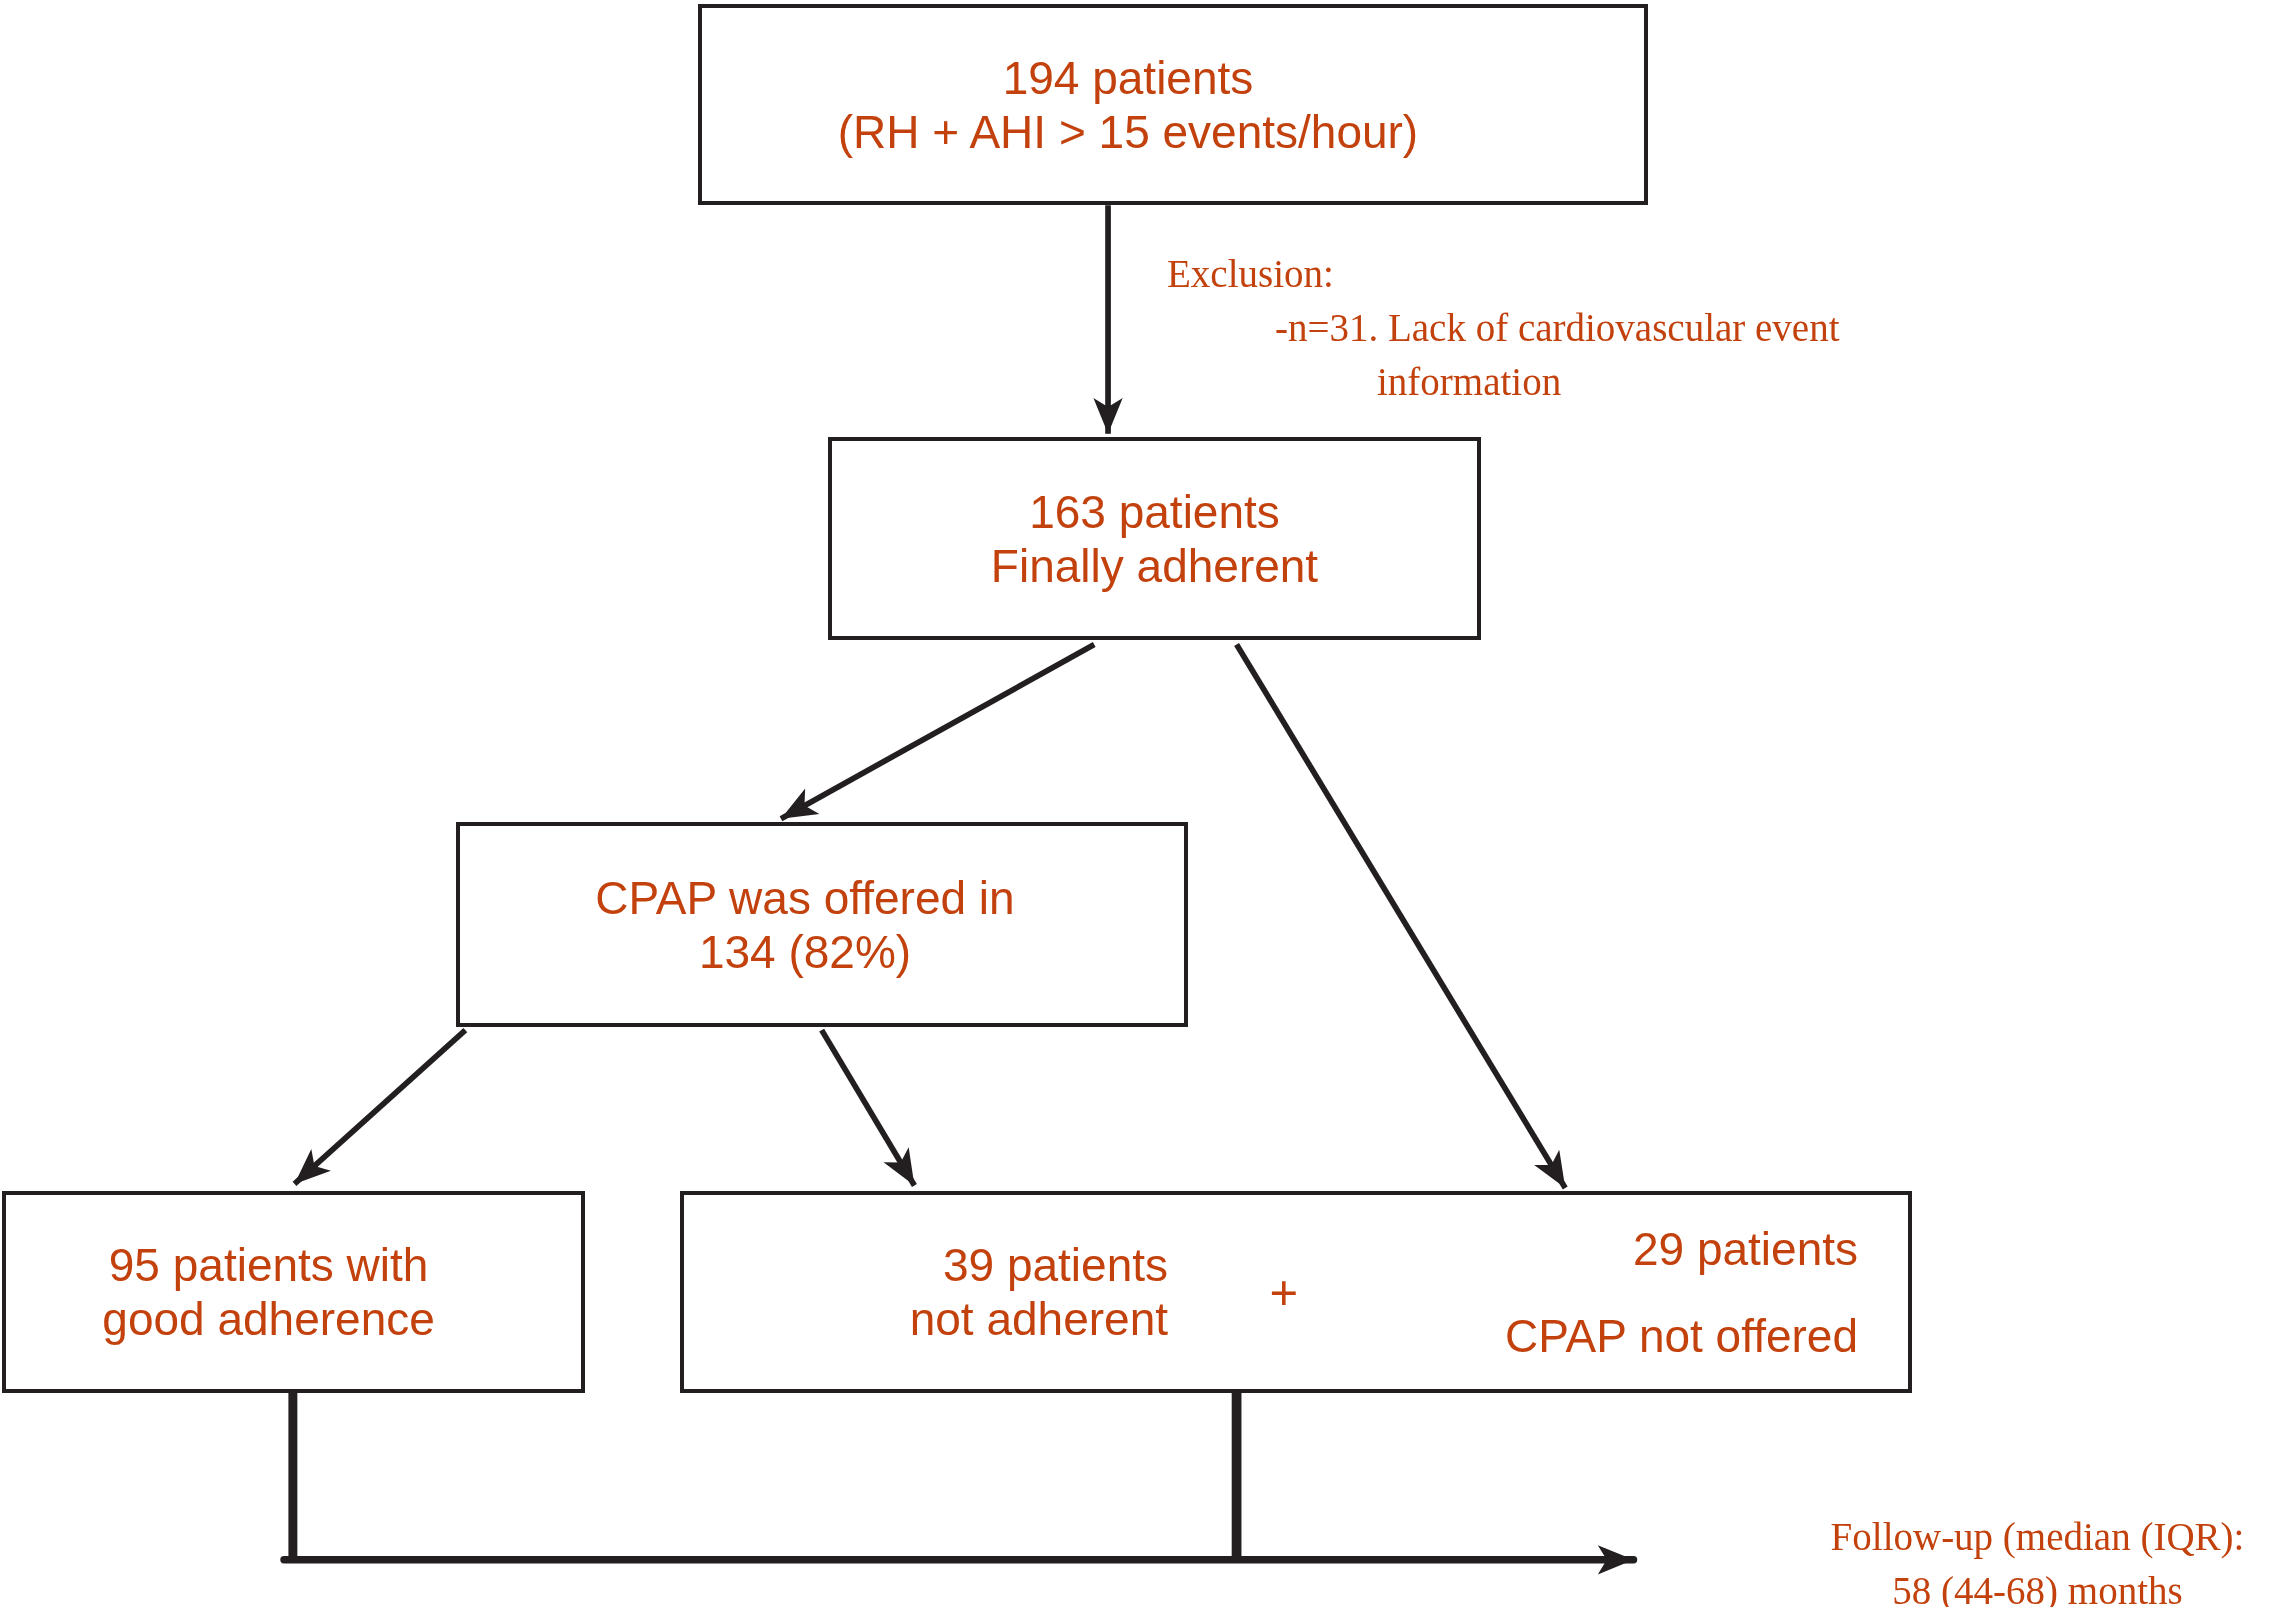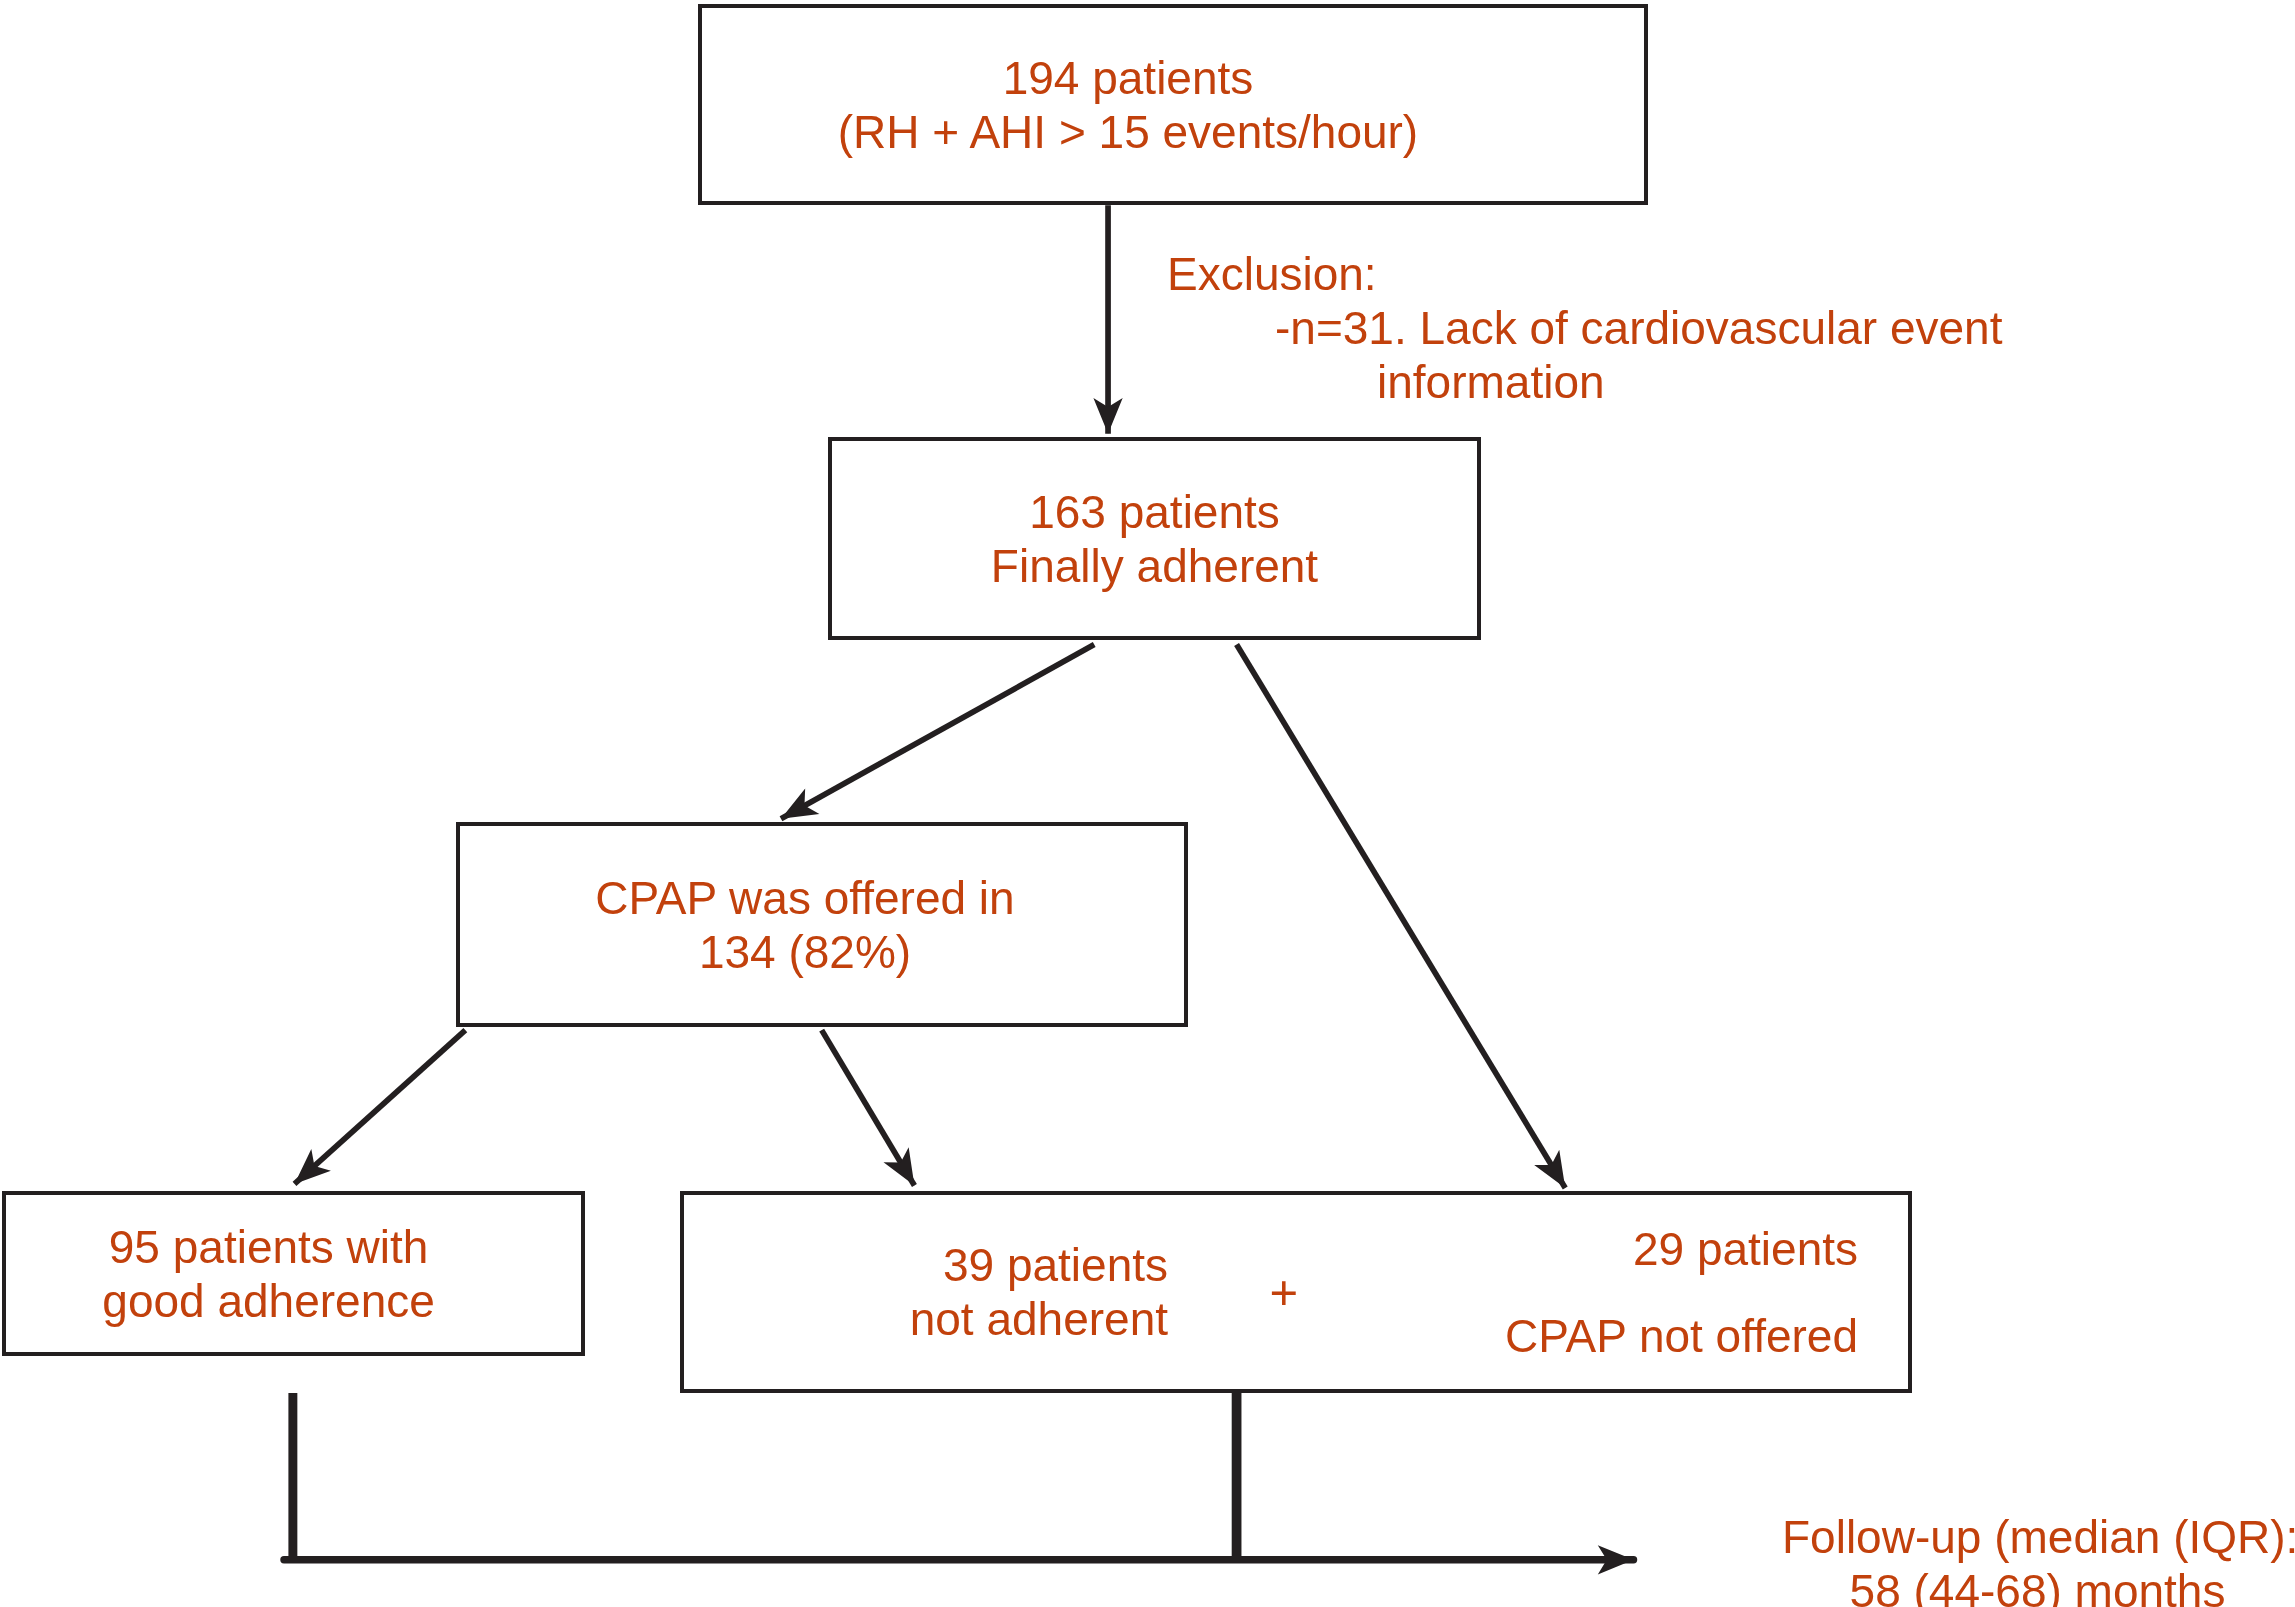--- a/index.html
+++ b/index.html
@@ -32,21 +32,21 @@
     justify-content: center;
     text-align: center;
     font-size: 46px;
     line-height: 54px;
   }
   .node .bline { display: block; white-space: nowrap; }
 
   #box-194        { left: 698px;  top: 4.1px;    width: 950px; height: 201px; padding-right: 90px; }
   #box-163        { left: 828px; top: 437px;  width: 653px;  height: 203px; }
   #box-cpap       { left: 456px;  top: 822px; width: 732px;  height: 205px; padding-right: 34px; }
-  #box-adherence  { left: 1.6px;    top: 1191px; width: 583px;  height: 165px; padding-right: 49px; }
+  #box-adherence  { left: 1.6px;    top: 1191px; width: 583px;  height: 202px; padding-right: 49px; }
 
   #box-combined {
     left: 680px; top: 1191px; width: 1232px; height: 202px;
     display: grid;
     grid-template-columns: 488px 130px 614px;
     align-items: center;
     padding: 0;
   }
   #box-combined .cell {
     display: flex;
@@ -56,23 +56,24 @@
     text-align: center;
   }
   #box-combined .cell-right { padding-right: 54px; gap: 33px; }
   .plus {
     font-size: 49px;
     text-align: center;
   }
 
   .floating-text {
     position: absolute;
-    font-size: 46px;
+    font-size: 39px;
     line-height: 54px;
     white-space: nowrap;
+    font-family: Liberation Serif, serif;
   }
   #exclusion-note { left: 1167px; top: 247px; }
   #exclusion-note .l2 { margin-left: 108px; }
   #exclusion-note .l3 { margin-left: 210px; }
   #followup-note {
     left: 1782px; top: 1510px; width: 511px;
     text-align: center;
   }
   .floating-text span { display: block; }
 </style>

